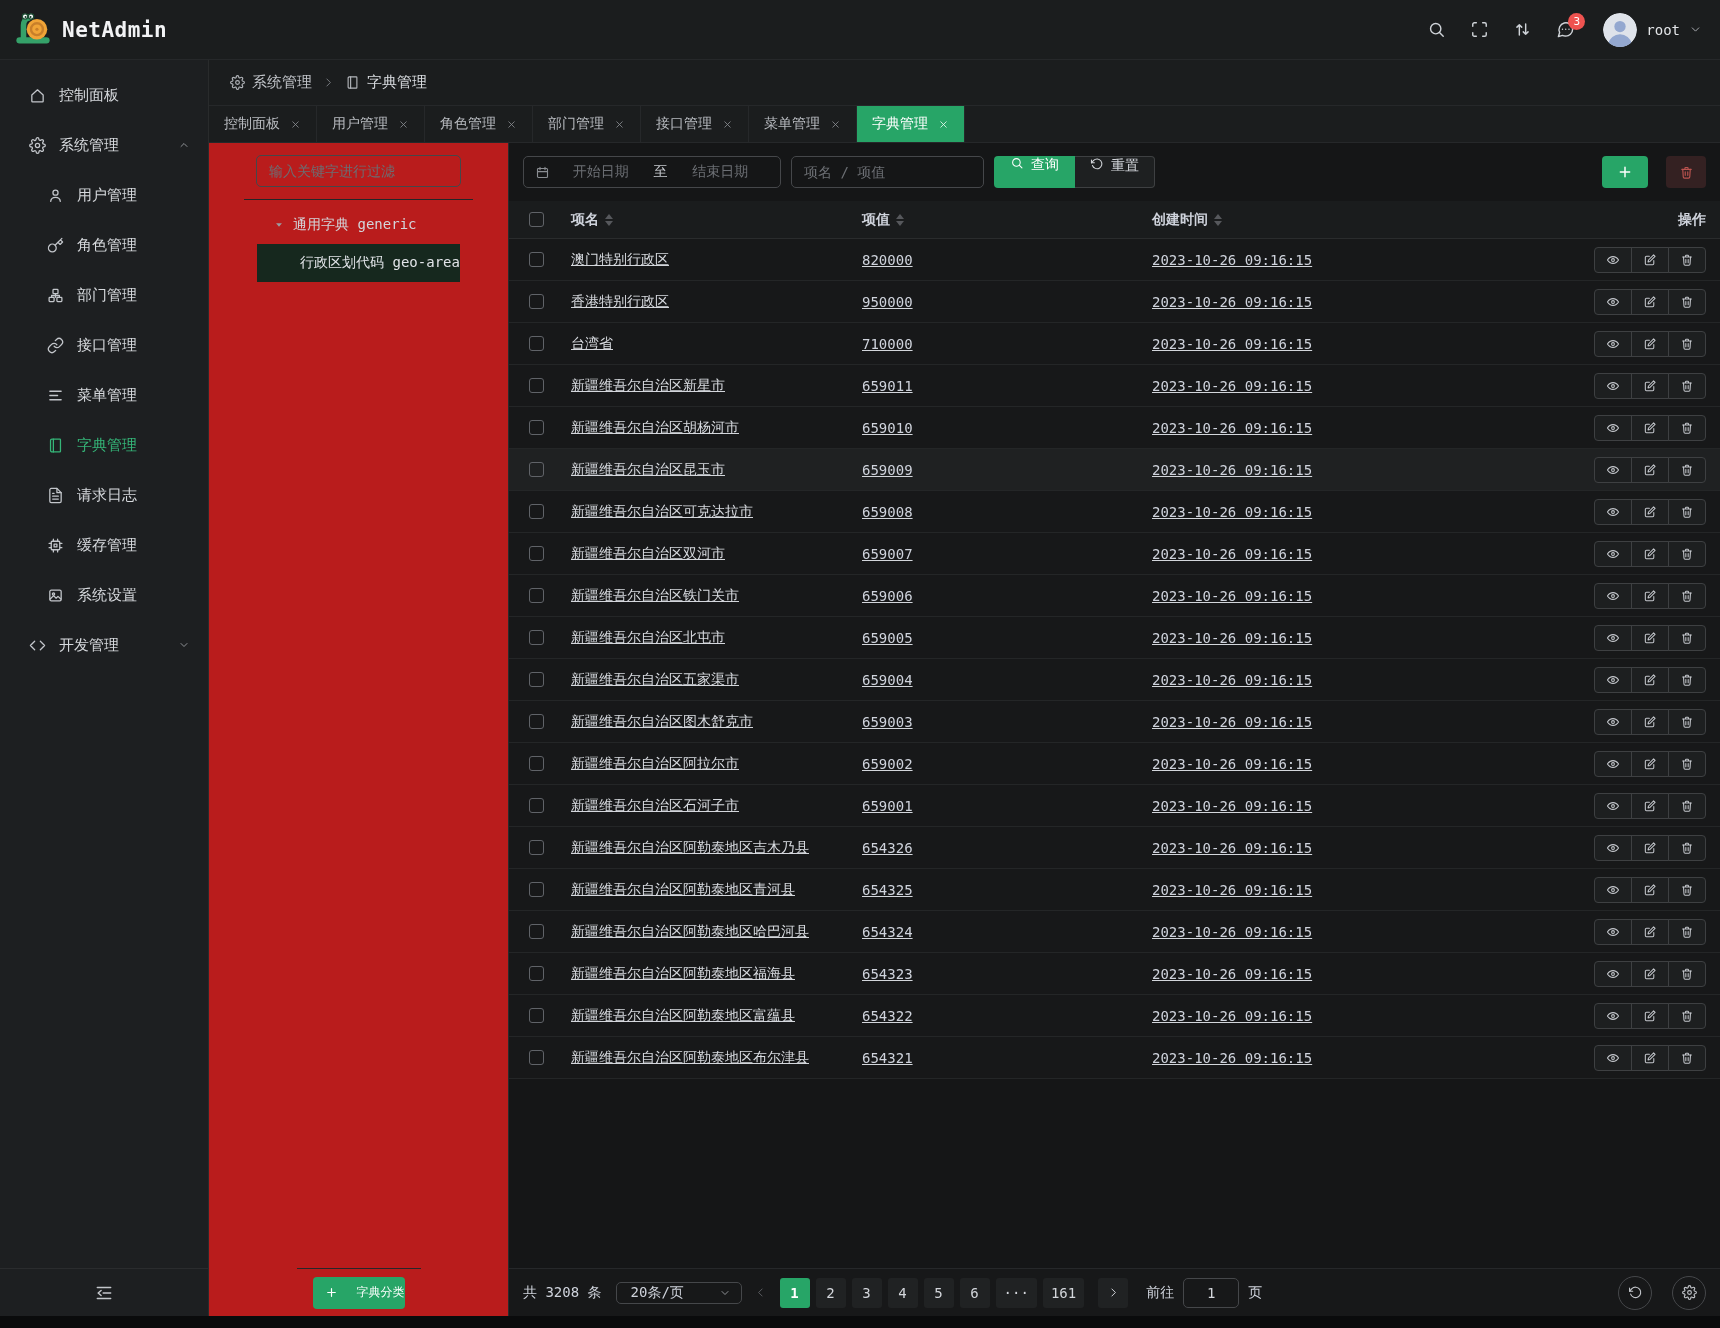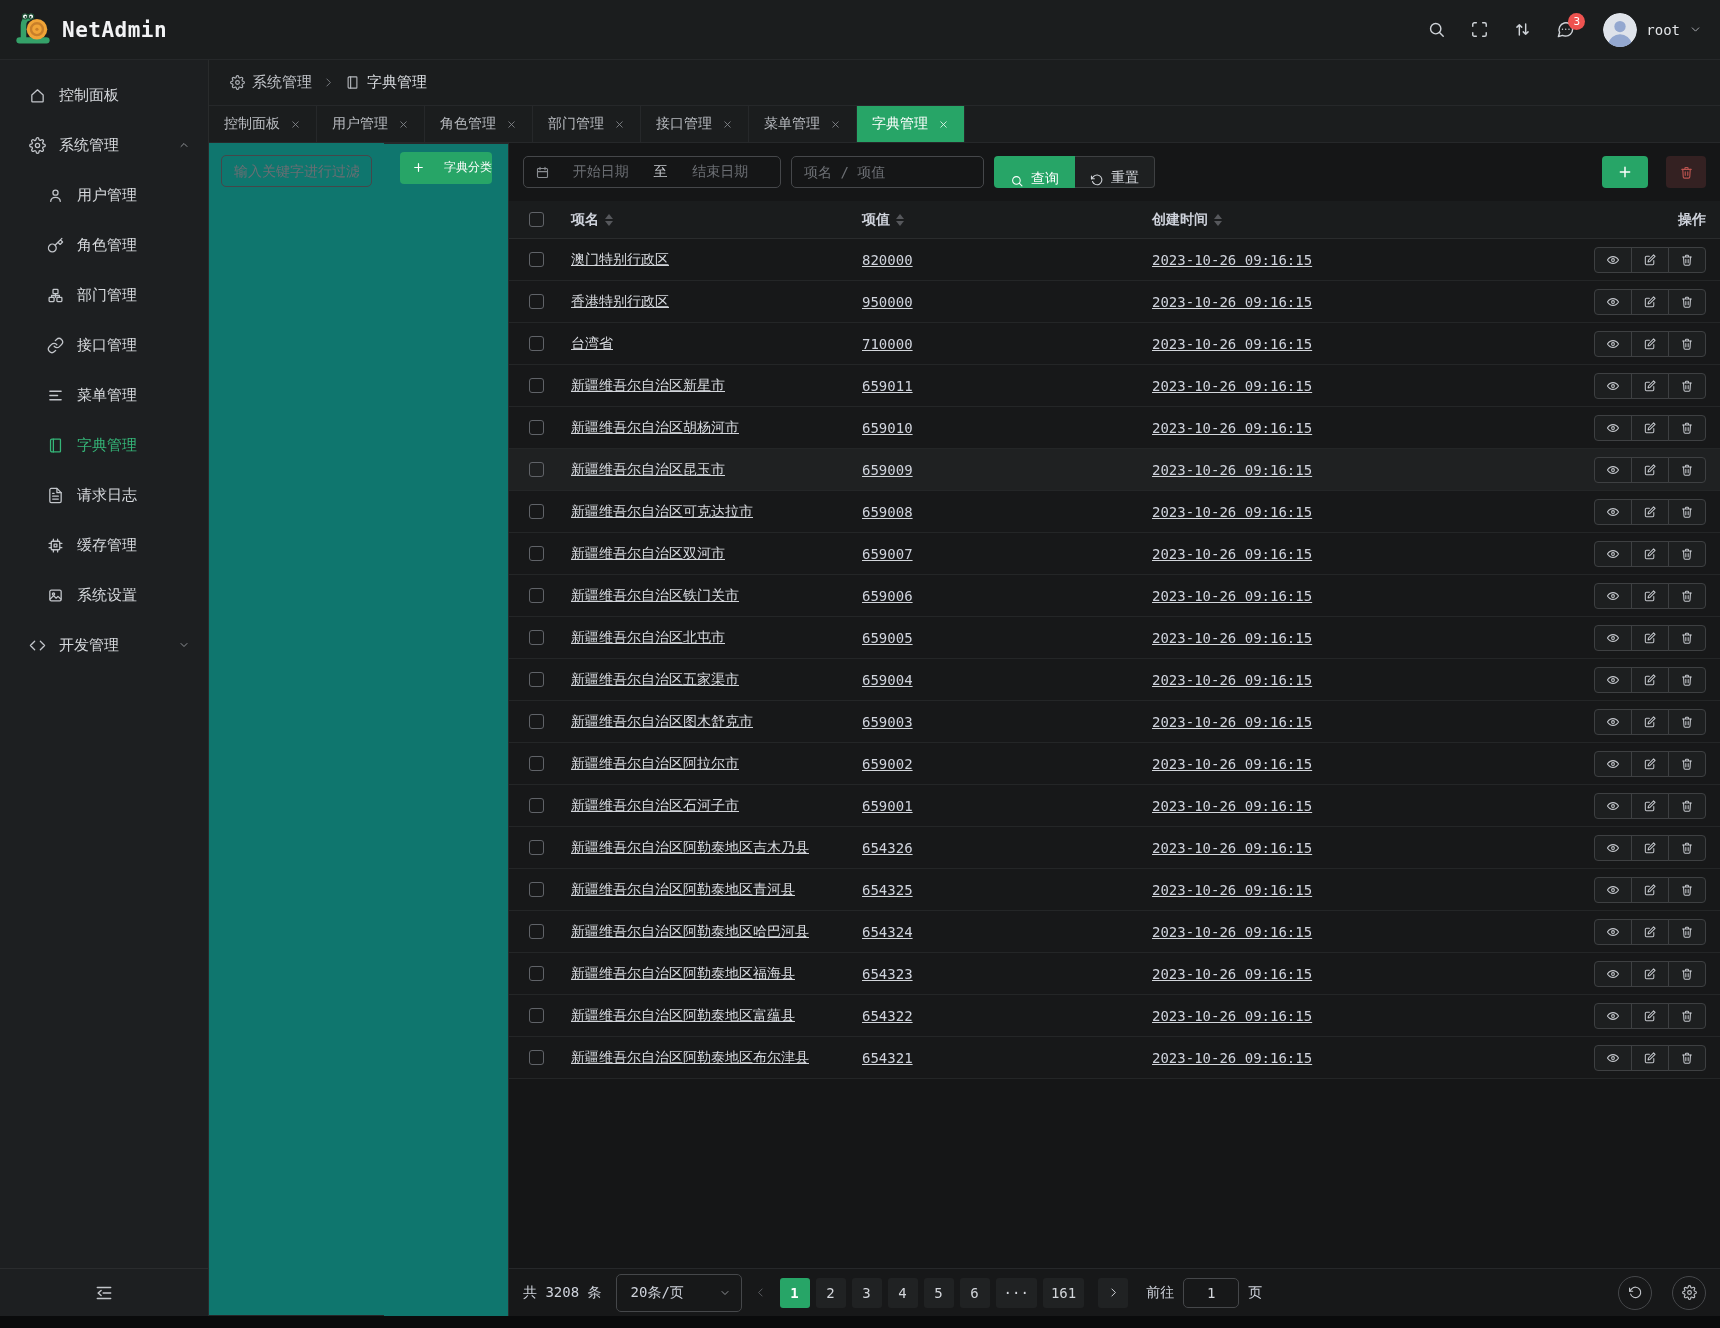--- a/index.html
+++ b/index.html
@@ -54,21 +54,21 @@
 
   .tabs-bar { height:37px; flex:none; background:#1b1d1e; border-bottom:1px solid #26282a; display:flex; align-items:stretch; }
   .tab { display:flex; align-items:center; gap:10px; padding:0 15px; font-size:14px; color:#b9bcc1; border-right:1px solid #26282a; cursor:pointer; }
   .tab .tab-close { width:11px; height:11px; color:#8a8d92; }
   .tab.active { background:#27a567; color:#ffffff; }
   .tab.active .tab-close { color:#eafaf1; }
 
   .content { flex:1; min-height:0; display:flex; }
 
   
-  .tree-panel { width:300px; flex:none; background:#0f766e; border-right:1px solid #292b2c; display:flex; flex-direction:row; }
+  .tree-panel { width:300px; flex:none; background:#b91c1c; border-right:1px solid #292b2c; display:flex; flex-direction:column;align-items:center; }
   .tree-filter { padding:12px 12px; border-bottom:1px solid #242628; }
   .tree-filter input { width:100%; height:32px; background:transparent; border:1px solid #45474a; border-radius:5px; color:#d3d6db; font:inherit; padding:0 12px; outline:none; }
   .tree-filter input::placeholder { color:#6b6e73; }
   .tree-body { flex:1; padding-top:6px; overflow:hidden; }
   .tree-node-root { height:38px; display:flex; align-items:center; gap:7px; padding-left:15px; color:#d3d6db; cursor:pointer; }
   .tree-caret { width:14px; height:14px; color:#9a9da2; }
   .tree-node-child { height:38px; display:flex; align-items:center; padding-left:43px; color:#e2e5e9; cursor:pointer; }
   .tree-node-child.selected { background:#16281e; }
   .tree-footer { height:48px; flex:none; border-top:1px solid #26282a; display:flex; align-items:center; padding:0 16px; }
   .add-cat-btn { flex:1; height:32px; background:#27a567; border:none; border-radius:4px; color:#fff; font:inherit; font-size:12px; display:flex; align-items:center; justify-content:center; gap:19px; cursor:pointer;padding-left:12px; }
@@ -77,21 +77,21 @@
   
   .table-panel { flex:1; min-width:0; display:flex; flex-direction:column; background:#151617; }
   .filter-bar { height:58px; flex:none; display:flex; align-items:center; padding:0 14px 0 14px; gap:10px; }
   .date-range { width:258px; height:32px; border:1px solid #45474a; border-radius:5px; display:flex; align-items:center; padding:0 11px; gap:2px; color:#6c6f74; }
   .date-range .ic { width:15px; height:15px; color:#8a8d92; }
   .date-ph { flex:1; text-align:center; }
   .date-sep { color:#c6c9ce; padding:0 2px; }
   .kw-input { width:193px; height:32px; background:transparent; border:1px solid #45474a; border-radius:5px; color:#d3d6db; font:inherit; padding:0 12px; outline:none; }
   .kw-input::placeholder { color:#6c6f74; }
   .btn-group { display:flex; }
-  .btn { height:32px; display:flex; align-items:flex-end; gap:7px; font:inherit; font-size:14px; cursor:pointer; border:none; }
+  .btn { height:32px; display:flex; align-items:flex-start; gap:7px; font:inherit; font-size:14px; cursor:pointer; border:none; }
   .btn .ic { width:14px; height:14px; }
   .btn-query { background:#27a567; color:#fff; border-radius:4px 0 0 4px; padding:0 16px; }
   .btn-reset { background:#1e2021; color:#d3d6db; border:1px solid #3e4042; border-left:none; border-radius:0 4px 4px 0; padding:0 15px; }
   .fb-spacer { flex:1; }
   .btn-add { width:46px; height:32px; background:#27a567; border:none; border-radius:4px; color:#fff; display:flex; align-items:center; justify-content:center; cursor:pointer; }
   .btn-add .ic { width:16px; height:16px; }
   .btn-del { width:40px; height:32px; background:#3a2325; border:none; border-radius:4px; color:#d95f5a; display:flex; align-items:center; justify-content:center; margin-left:8px; opacity:.85; cursor:pointer; }
   .btn-del .ic { width:15px; height:15px; }
 
   .grid-row { display:grid; grid-template-columns:42px 291px 290px 1fr 150px; align-items:center; padding:0 14px 0 20px; }
@@ -115,21 +115,21 @@
   .act-btn + .act-btn { margin-left:-1px; }
   .act-btn:first-child { border-radius:4px 0 0 4px; }
   .act-btn:last-child { border-radius:0 4px 4px 0; }
   .act-btn .ic { width:14px; height:14px; }
 
   .t-filler { flex:1; background:#151617; }
 
   
   .pager { height:48px; flex:none; border-top:1px solid #26282a; background:#171819; display:flex; align-items:center; padding:0 14px; gap:8px; color:#cfd3dc; }
   .pg-total { margin-right:6px; }
-  .pg-size { width:126px; height:38px; border:1px solid #45474a; border-radius:5px; display:flex; align-items:center; justify-content:space-between; padding:0 10px 0 14px; cursor:pointer; color:#cfd3dc; }
+  .pg-size { width:126px; height:22px; border:1px solid #45474a; border-radius:5px; display:flex; align-items:center; justify-content:space-between; padding:0 10px 0 14px; cursor:pointer; color:#cfd3dc; }
   .pg-size .ic { width:12px; height:12px; color:#9a9da2; }
   .pg-prev { width:22px; height:30px; display:flex; align-items:center; justify-content:center; color:#5a5d61; cursor:pointer; }
   .pg-prev .ic, .pg-next .ic { width:13px; height:13px; }
   .pg-pages { display:flex; align-items:center; gap:6px; }
   .pg-btn { min-width:30px; height:30px; padding:0 8px; border-radius:3px; background:#202223; display:flex; align-items:center; justify-content:center; color:#d3d6db; cursor:pointer; }
   .pg-btn.active { background:#27a567; color:#fff; font-weight:bold; }
   .pg-next { width:30px; height:30px; border-radius:3px; background:#202223; display:flex; align-items:center; justify-content:center; color:#d3d6db; cursor:pointer; margin-left:6px; }
   .pg-goto { display:flex; align-items:center; gap:9px; margin-left:10px; }
   .pg-goto input { width:56px; height:30px; background:transparent; border:1px solid #45474a; border-radius:5px; color:#d3d6db; font:inherit; text-align:center; outline:none; }
   .pg-spacer { flex:1; }

